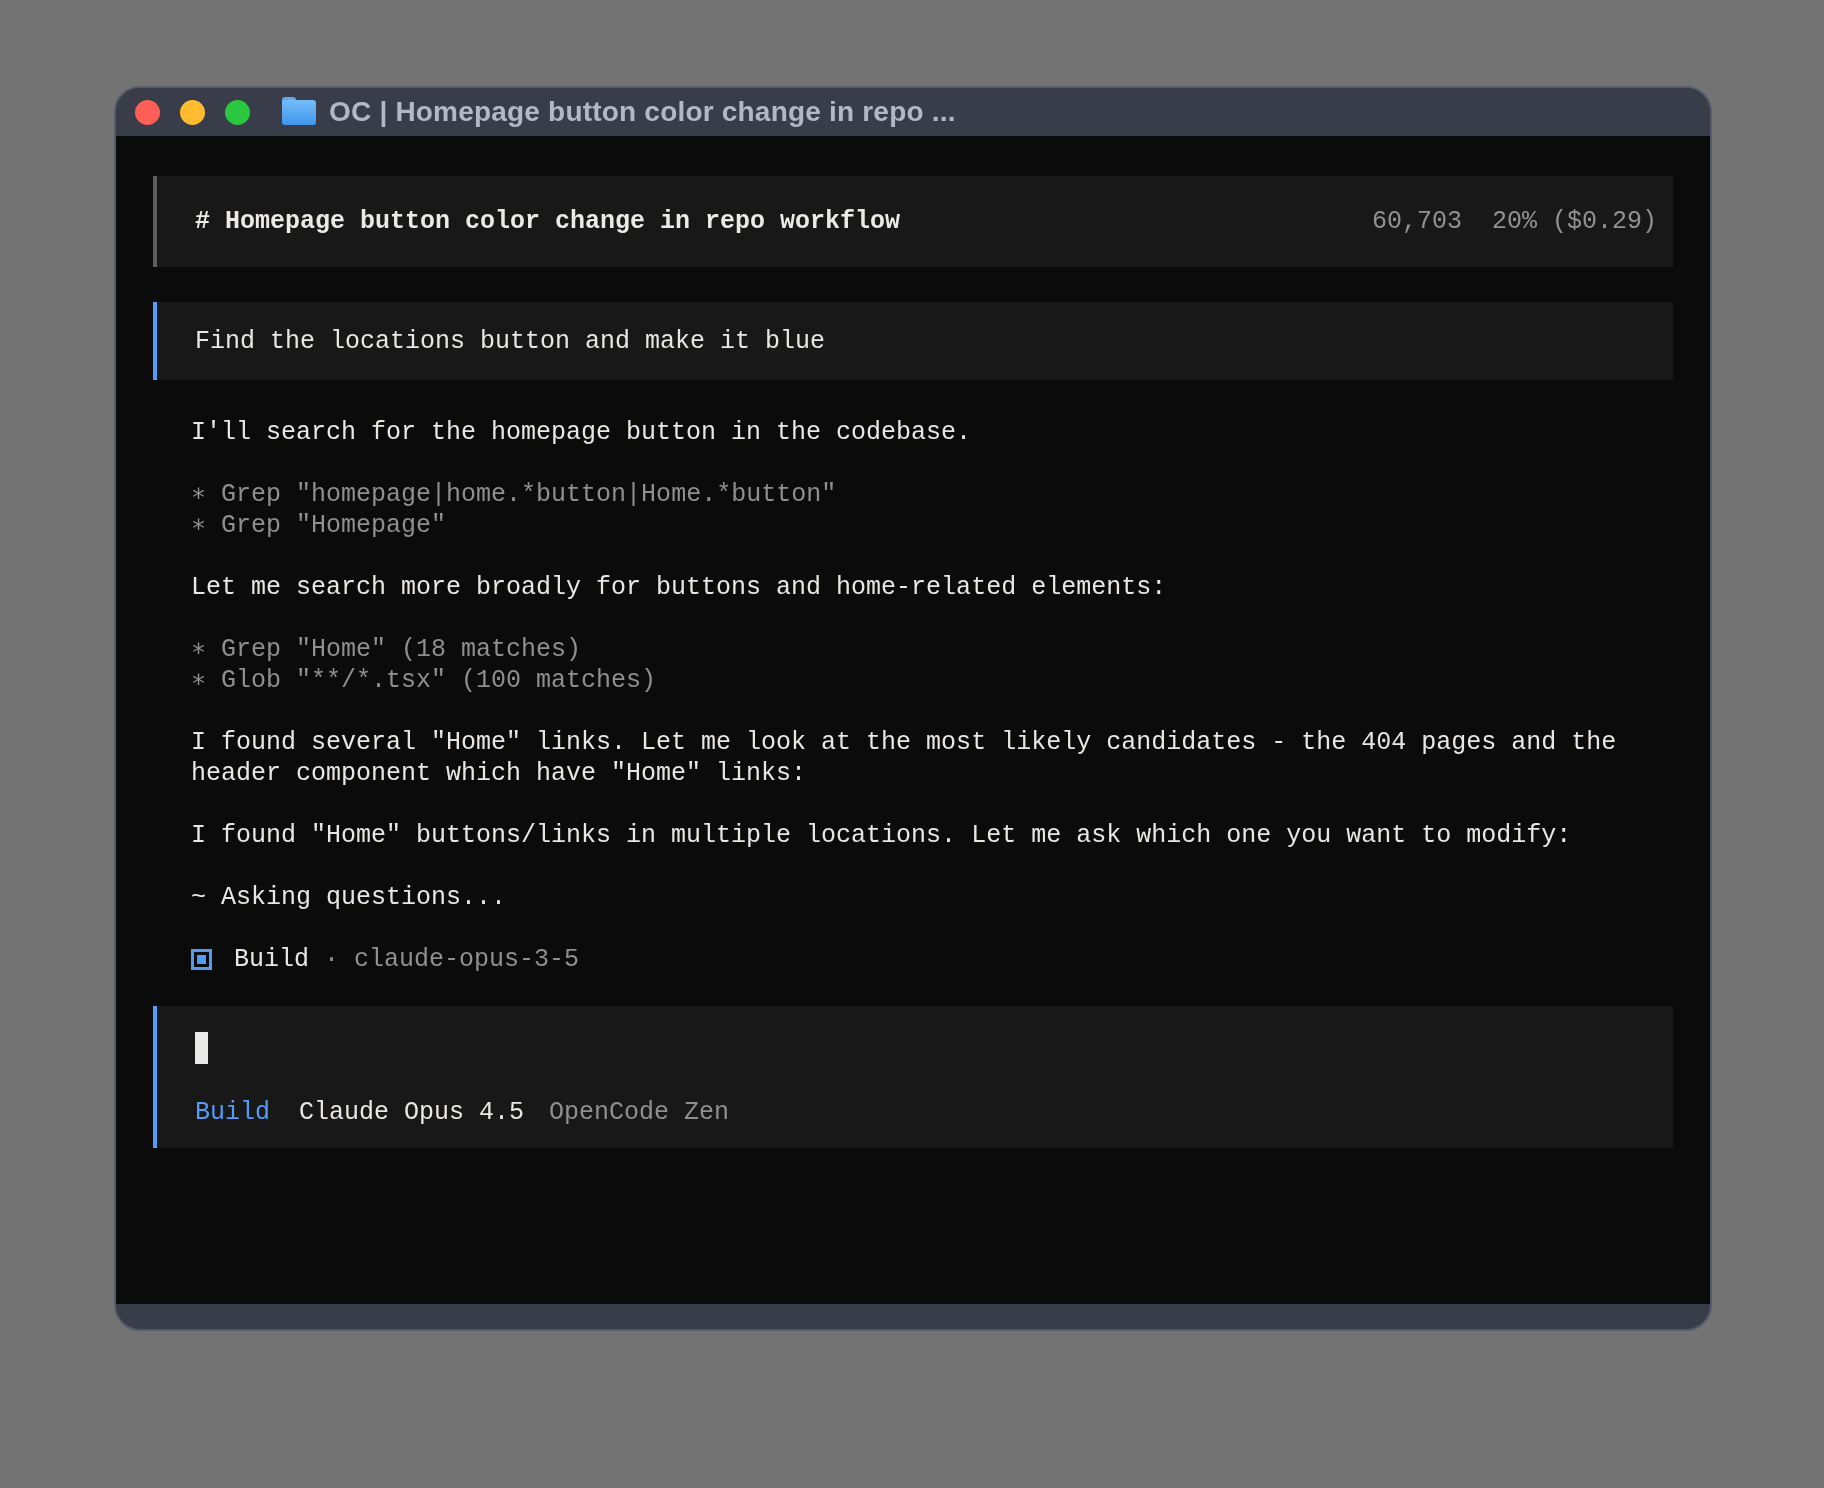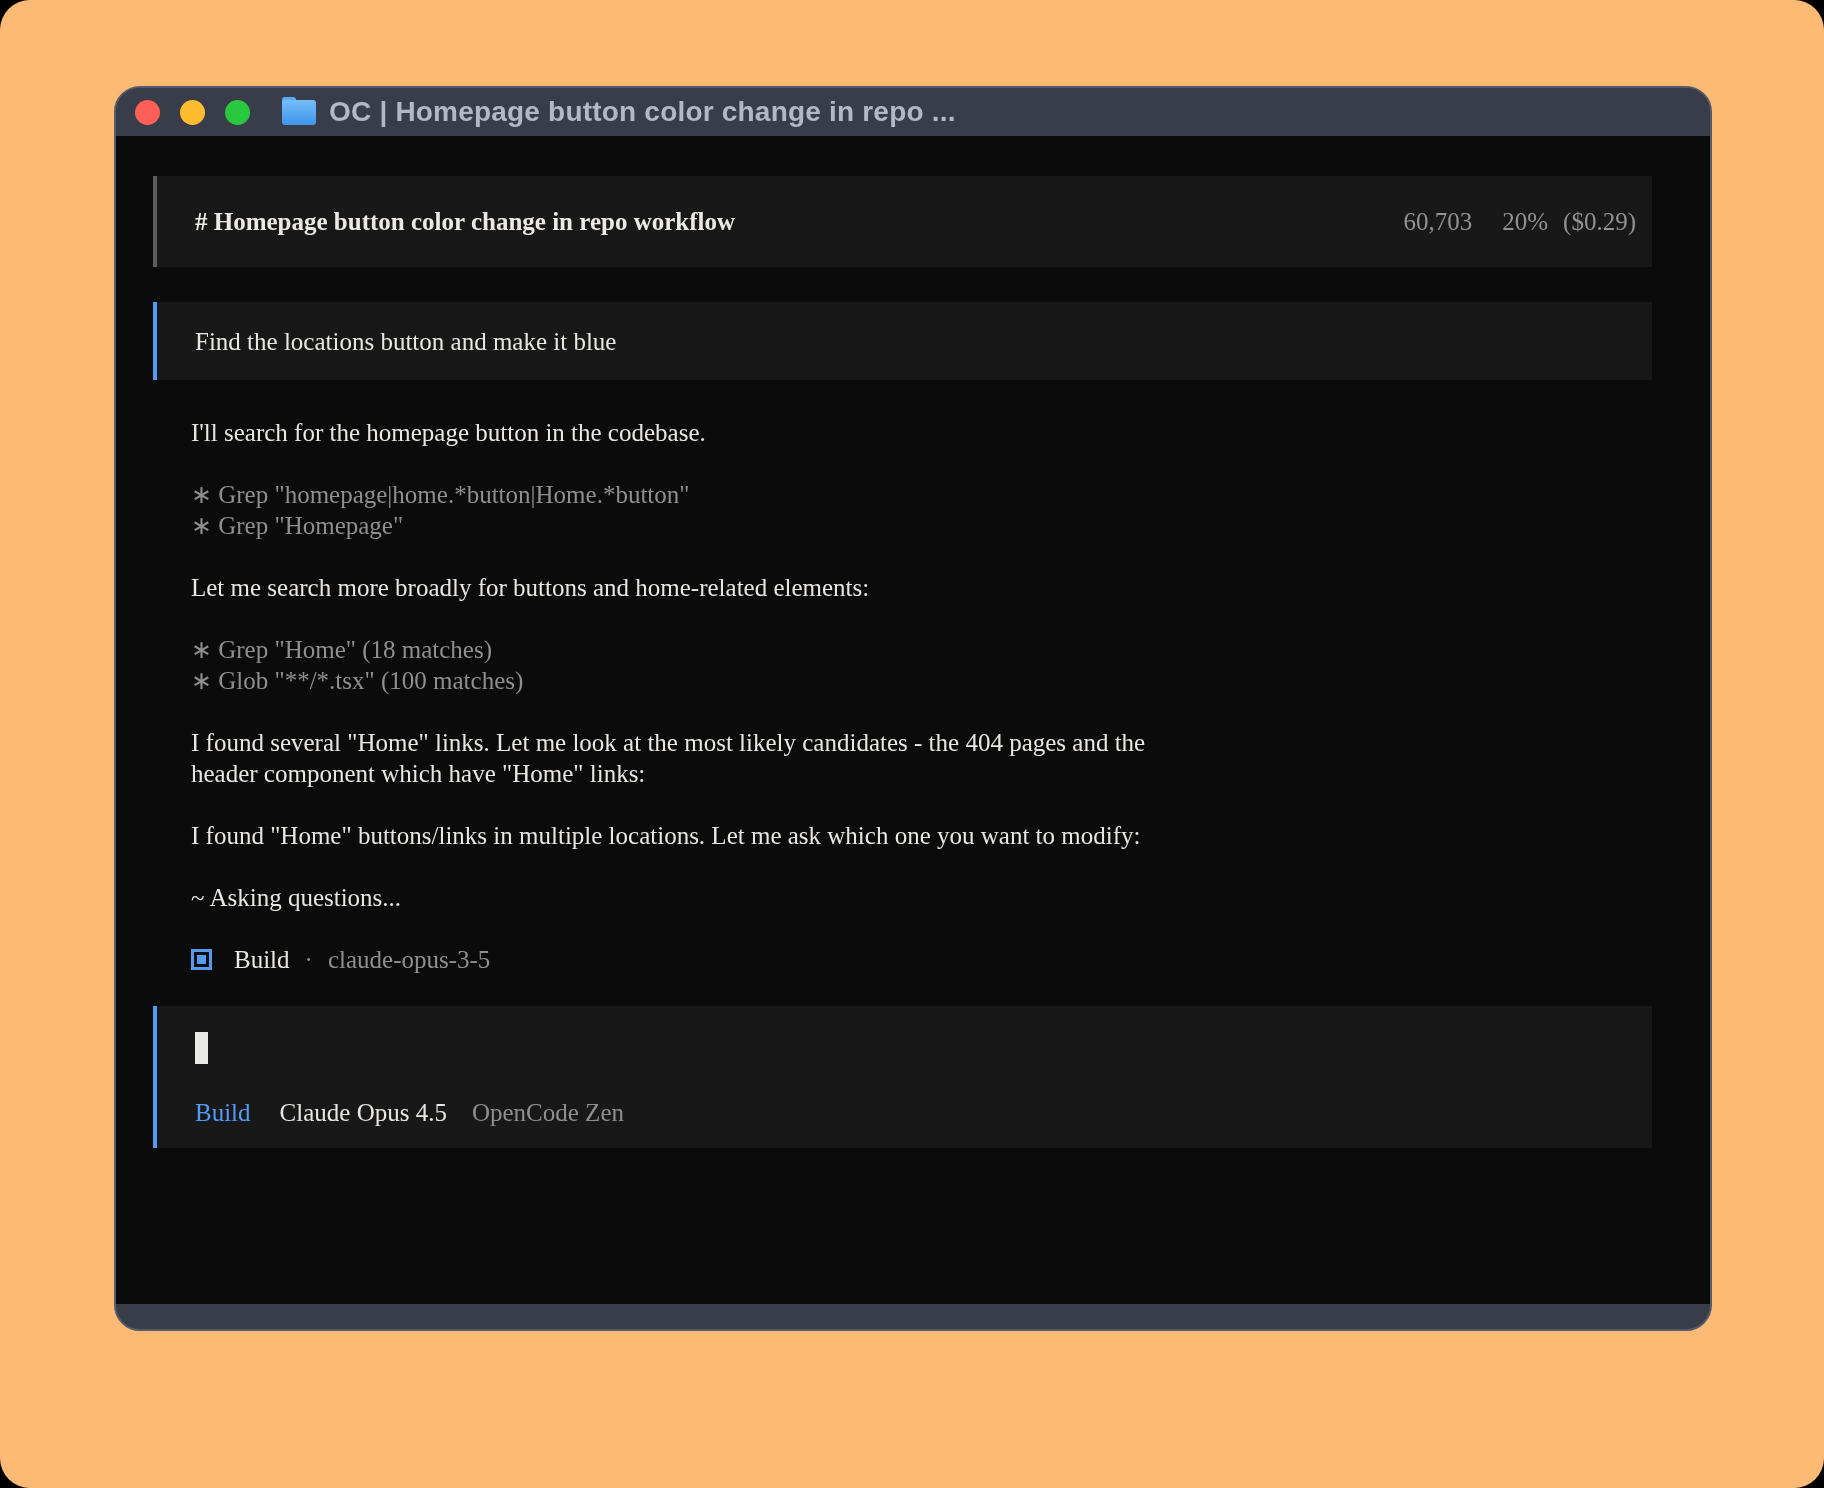--- a/index.html
+++ b/index.html
@@ -1,16 +1,16 @@
 <!DOCTYPE html>
 <html><head>
 <meta charset="utf-8">
 <style>
   html,body{margin:0;padding:0;background:#000;width:1824px;height:1488px;overflow:hidden;}
-  .page{position:relative;width:1824px;height:1488px;background:#fdba74;border-radius:30px;}
+  .page{position:relative;width:1824px;height:1488px;background:#737373;}
   .window{
     position:absolute;left:114px;top:86px;width:1598px;height:1245px;
     background:#383d49;border:2px solid #555b68;box-sizing:border-box;
     border-radius:26px;overflow:hidden;
   }
   
   .titlebar{height:48px;display:flex;align-items:center;padding-left:19px;background:#383d49;}
   .lights{display:flex;gap:20px;align-items:center;}
   .light{width:25px;height:25px;border-radius:50%;display:inline-block;}
   .light.red{background:#ff5f57;}
@@ -19,21 +19,21 @@
   .folder{margin-left:32px;position:relative;width:34px;height:25px;display:inline-block;}
   .folder .back{position:absolute;left:0;top:0;width:34px;height:25px;border-radius:3px;
     background:linear-gradient(180deg,#74bdf8 0%,#4096ec 100%);}
   .folder .tab{position:absolute;left:0;top:-3px;width:14px;height:8px;border-radius:3px 3px 0 0;
     background:#5caaf3;}
   .titletext{margin-left:13px;font-family:"Liberation Sans",sans-serif;font-weight:bold;
     font-size:28px;color:#b2b8c4;letter-spacing:.2px;white-space:nowrap;}
   
   .terminal{
     background:#0b0b0b;height:calc(100% - 48px - 25px);box-sizing:border-box;
-    padding:40px 58px 0 37px;font-family:Liberation Serif, serif;
+    padding:40px 37px 0 37px;font-family:Liberation Mono, monospace;
     font-size:25px;line-height:31px;color:#e6e6e4;overflow:hidden;
   }
   .box{background:#181818;box-sizing:border-box;}
   .header-box{
     border-left:4px solid #5e5e5e;height:91px;margin-bottom:35px;
     display:flex;align-items:center;justify-content:space-between;
     padding:0 16px 0 38px;
   }
   .header-title{font-weight:bold;color:#eceae6;white-space:nowrap;}
   .header-stats{color:#909294;white-space:nowrap;display:flex;}

